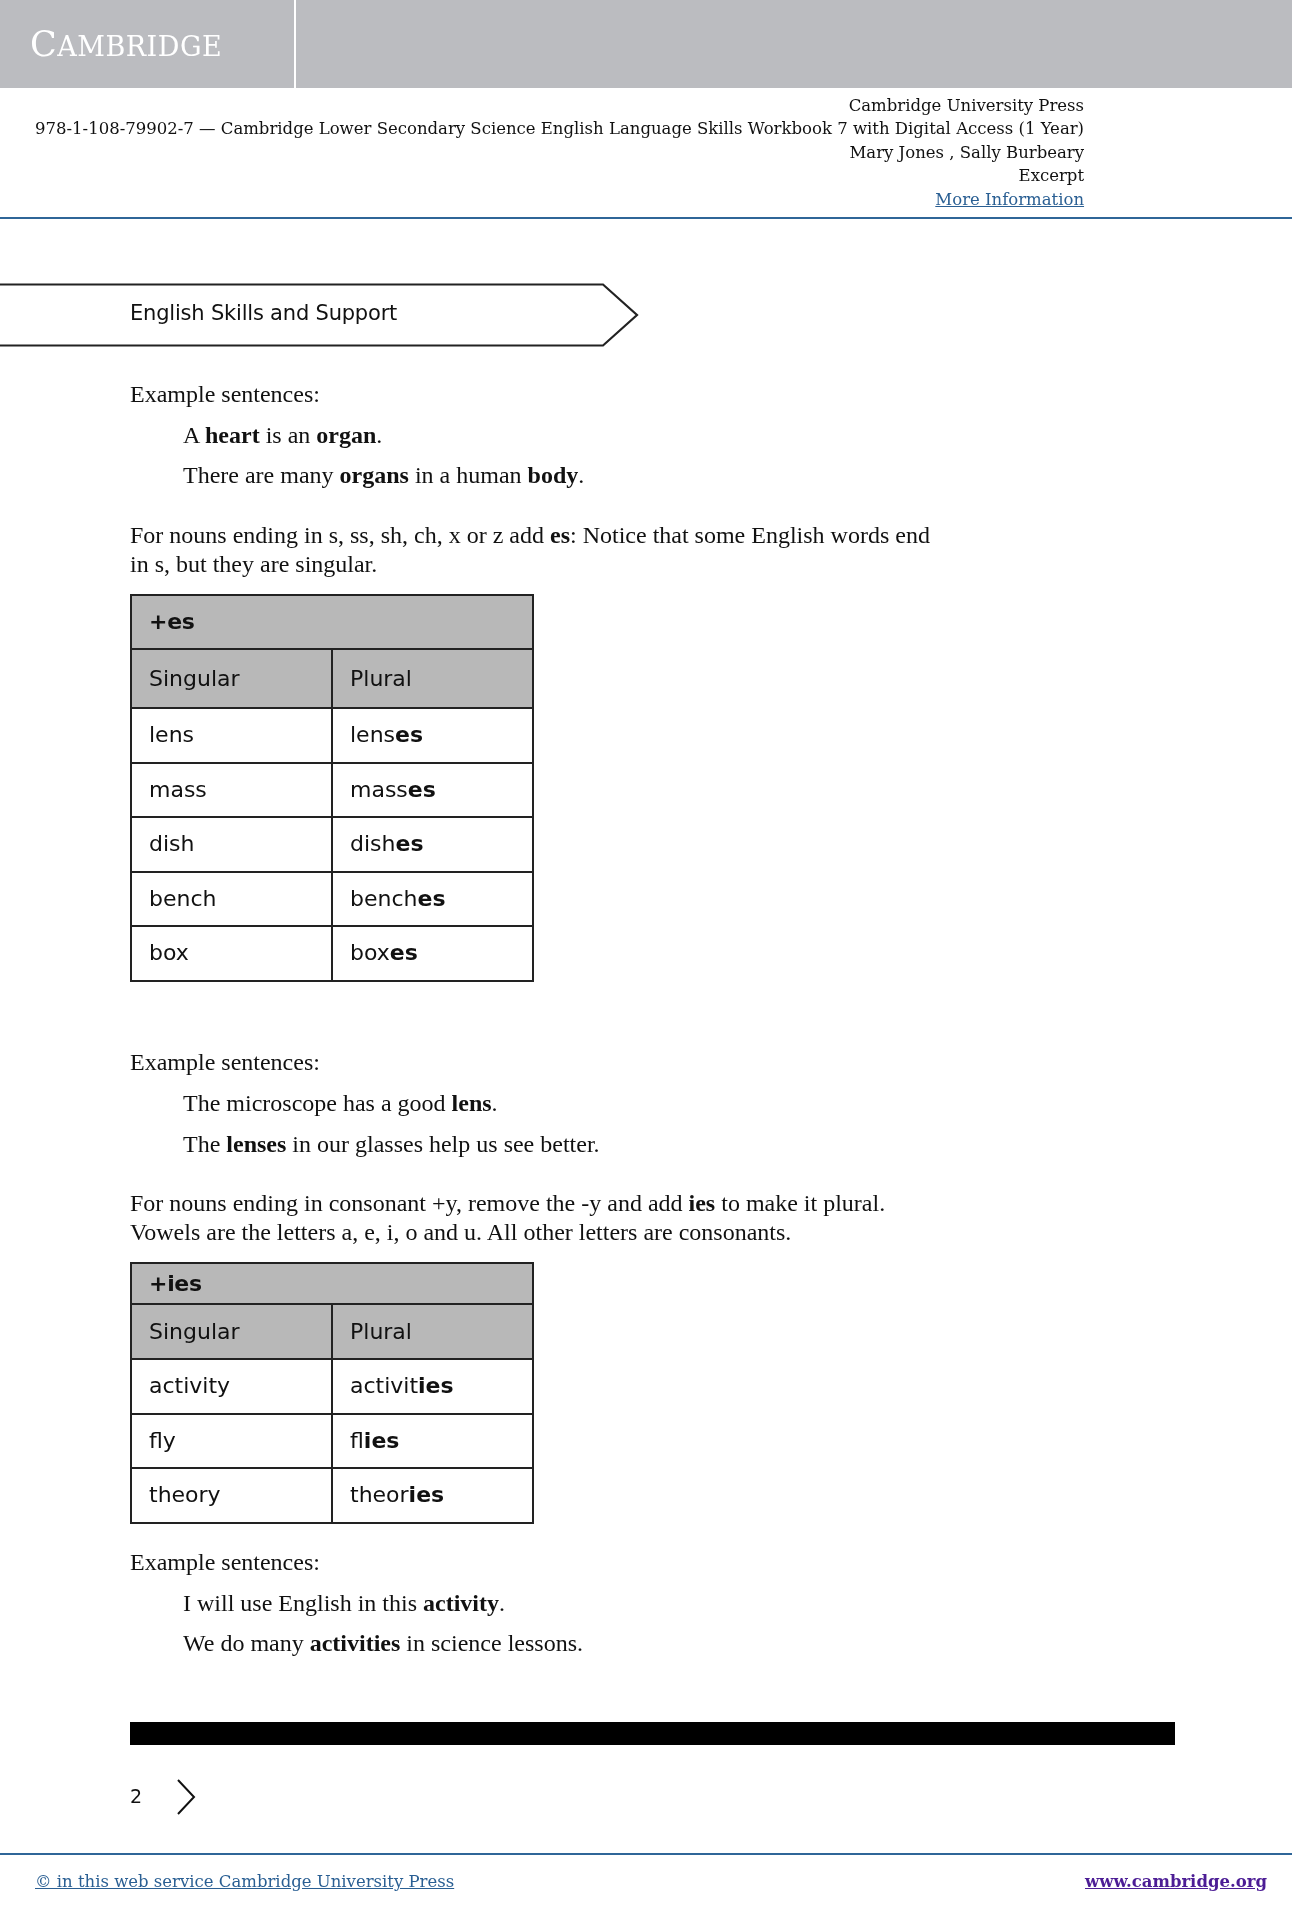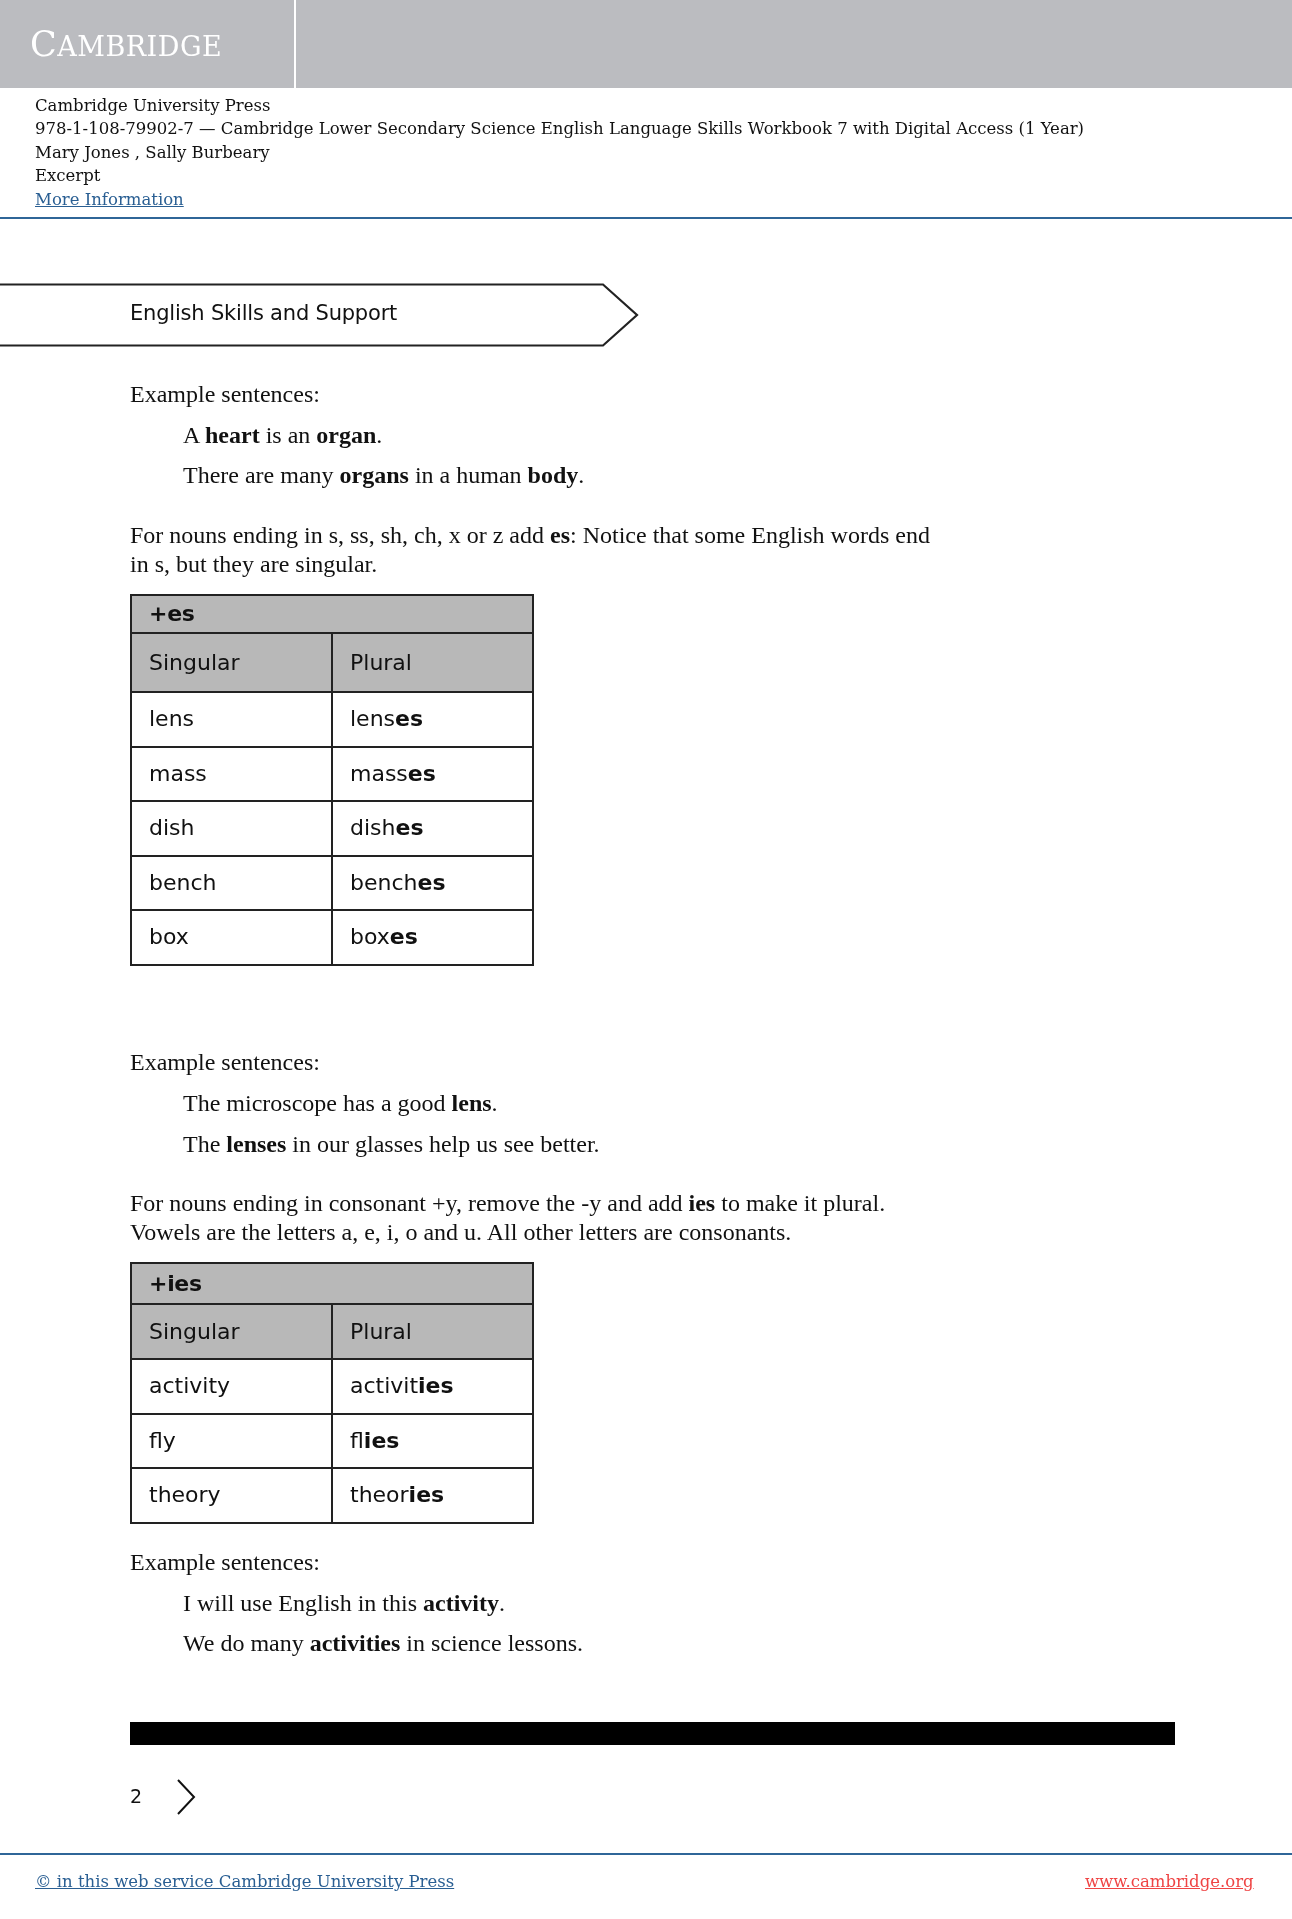--- a/index.html
+++ b/index.html
@@ -6,21 +6,21 @@
   body { width: 1292px; height: 1919px; position: relative; overflow: hidden; font-family: "Liberation Serif", serif; color: #111; }
   .abs { position: absolute; }
 
   
   .topbar { left: 0; top: 0; width: 1292px; height: 88px; background: #bbbcc0; }
   .topbar-divider { left: 294px; top: 0; width: 2px; height: 88px; background: #ffffff; }
   .logo { left: 30px; top: 24px; font-family: "DejaVu Serif", serif; color: #ffffff; font-size: 35px; letter-spacing: 0.5px; line-height: 40px; }
   .logo .small { font-size: 27px; }
 
   .meta { left: 35px; top: 94px; font-family: "DejaVu Serif", serif; font-size: 16.5px; line-height: 23.4px; color: #111; }
-  .meta div { white-space: nowrap; }
+  .meta div { white-space: nowrap; text-align: right; }
   .meta a { color: #2a5f93; text-decoration: underline; }
   .rule-top { left: 0; top: 217px; width: 1292px; height: 2px; background: #2f6698; }
 
   
   .banner { left: 0; top: 283px; width: 640px; height: 64px; }
   .banner-title { left: 130px; top: 298px; font-family: "DejaVu Sans", sans-serif; font-size: 21px; font-weight: 500; color: #111; line-height: 30px; letter-spacing: -0.2px; }
 
   
   .txt { font-family: "Liberation Serif", serif; font-size: 24px; line-height: 29px; color: #111; white-space: nowrap; }
   .txt b { font-weight: bold; }
@@ -32,21 +32,21 @@
   table.plural tr.head td { background: #b8b8b8; }
   table.plural td.c1 { width: 201px; }
   table.plural .suffix { font-weight: 600; }
 
   
   .blackbar { left: 130px; top: 1722px; width: 1045px; height: 23px; background: #000; }
   .page-num { left: 130px; top: 1784px; font-family: "DejaVu Sans", sans-serif; font-size: 19px; color: #111; line-height: 24px; }
   .chev { left: 175px; top: 1779px; width: 22px; height: 36px; }
   .rule-bottom { left: 0; top: 1853px; width: 1292px; height: 2px; background: #2f6698; }
   .foot-left { left: 35px; top: 1871px; font-family: "DejaVu Serif", serif; font-size: 16.5px; color: #2a5f93; text-decoration: underline; white-space: nowrap; line-height: 22px; }
-  .foot-right { left: 1085px; top: 1871px; font-family: "DejaVu Serif", serif; font-size: 16.5px; color: #ef4444; text-decoration: underline; white-space: nowrap; line-height: 22px; }
+  .foot-right { left: 1085px; top: 1871px; font-family: "DejaVu Serif", serif; font-size: 16.5px; color: #4c1d95; text-decoration: underline; white-space: nowrap; line-height: 22px; font-weight: bold; }
 </style>
 </head>
 <body>
 
 <div class="abs topbar"></div>
 <div class="abs topbar-divider"></div>
 <div class="abs logo"><span>C</span><span class="small">AMBRIDGE</span></div>
 
 <div class="abs meta">
   <div>Cambridge University Press</div>
@@ -65,21 +65,21 @@
 <div class="abs txt" style="left:130px; top:380px;">Example sentences:</div>
 <div class="abs txt rich" style="left:183px; top:421px;"><span>A </span><b>heart</b><span> is an </span><b>organ</b><span>.</span></div>
 <div class="abs txt rich" style="left:183px; top:461px;"><span>There are many </span><b>organs</b><span> in a human </span><b>body</b><span>.</span></div>
 
 <div class="abs txt rich" style="left:130px; top:521px;"><span>For nouns ending in s, ss, sh, ch, x or z add </span><b>es</b><span>: Notice that some English words end</span></div>
 <div class="abs txt rich" style="left:130px; top:550px;"><span>in s, but they are singular.</span></div>
 
 <table class="plural" style="top:594px;">
   <tbody>
       <tr class="title">
-    <td colspan="2" style="height:38px;margin-left:8px;">+es</td>
+    <td colspan="2" style="height:54px;margin-left:8px;">+es</td>
   </tr>
   <tr class="head">
     <td class="c1" style="height:59px;">Singular</td>
     <td style="height:59px;">Plural</td>
   </tr>
   </tbody>
     <tbody id="tbody-es">
       <tr>
         <td class="c1" style="height: 54.5px;">lens</td>
         <td style="height: 54.5px;"><span>lens</span><span class="suffix">es</span></td>

